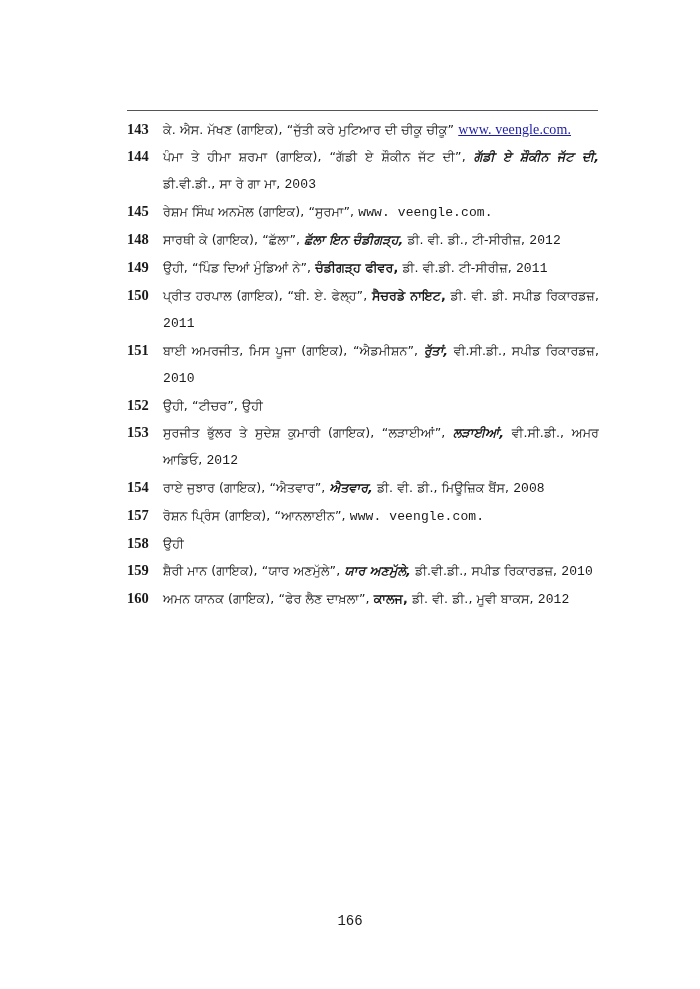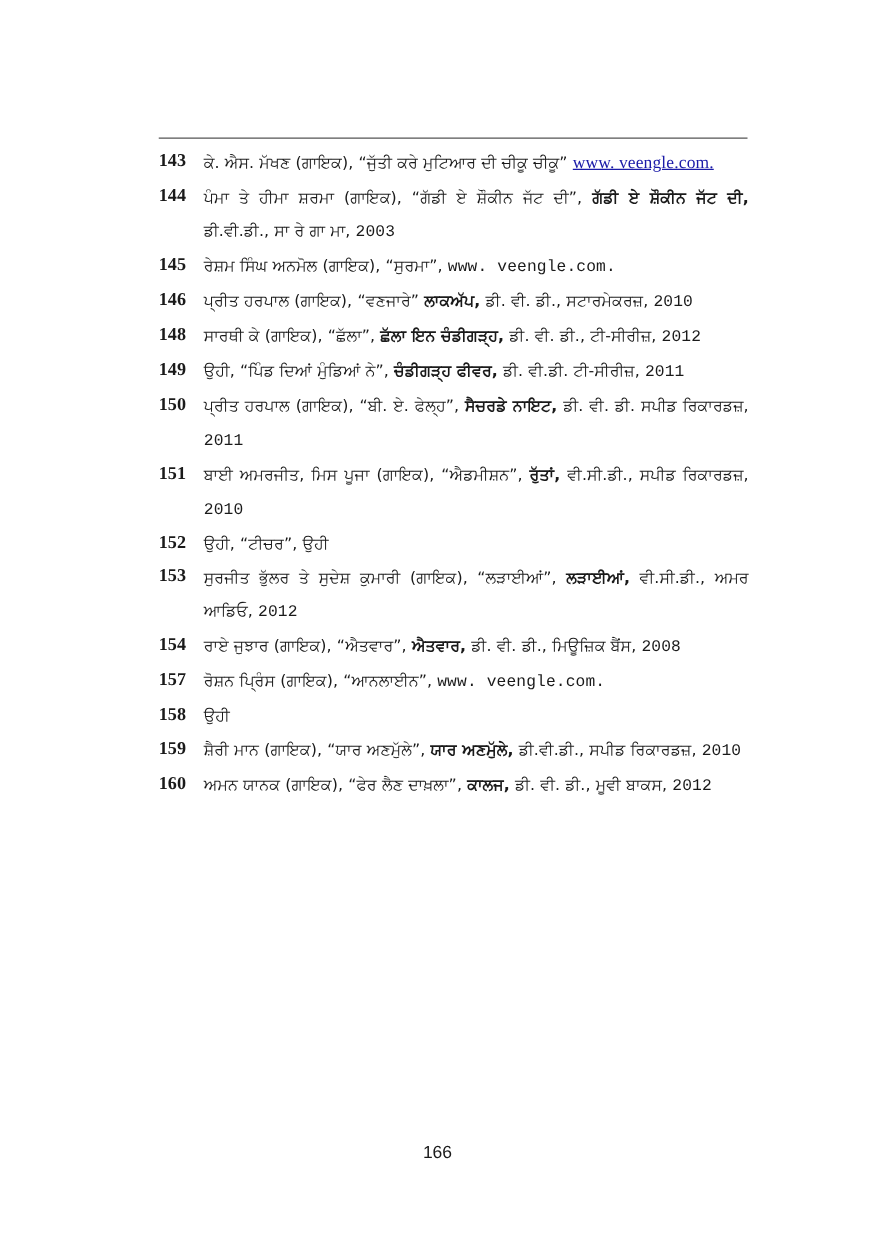--- a/index.html
+++ b/index.html
@@ -54,38 +54,39 @@
       font-family: "DejaVu Sans", "Liberation Sans", sans-serif;
       font-size: 12.6px;
       letter-spacing: 0.1px;
     }
     .entry .body .latin {
       font-family: Liberation Mono, monospace;
       font-size: 13px;
     }
     .entry .body .album {
       font-weight: bold;
+      font-style: italic;
     }
     .entry .body .album.upright {
       font-style: normal;
     }
     .entry .body a {
       color: #1b1ba8;
       text-decoration: underline;
       font-family: "Liberation Serif", "DejaVu Serif", serif;
       font-size: 14px;
     }
     .page-number {
       position: absolute;
       top: 913px;
       left: 0;
       width: 700px;
       text-align: center;
       font-size: 14px;
-      font-family: Liberation Sans, sans-serif;
+      font-family: Liberation Mono, monospace;
     }
   </style>
 </head>
 <body>
 
 <div class="page">
   <div class="top-rule"></div>
 
   <div class="entries">
 
@@ -97,24 +98,20 @@
     <div class="entry">
       <span class="num">144</span>
       <span class="body"><span>ਪੰਮਾ ਤੇ ਹੀਮਾ ਸ਼ਰਮਾ (ਗਾਇਕ), </span><span>“ਗੱਡੀ ਏ ਸ਼ੌਕੀਨ ਜੱਟ ਦੀ”, </span><span class="album">ਗੱਡੀ ਏ ਸ਼ੌਕੀਨ ਜੱਟ ਦੀ,</span><span> ਡੀ.ਵੀ.ਡੀ., ਸਾ ਰੇ ਗਾ ਮਾ, </span><span class="latin">2003</span></span>
     </div>
 
     <div class="entry">
       <span class="num">145</span>
       <span class="body"><span>ਰੇਸ਼ਮ ਸਿੰਘ ਅਨਮੋਲ (ਗਾਇਕ), </span><span>“ਸੁਰਮਾ”, </span><span class="latin">www. veengle.com.</span></span>
     </div>
 
-    <div class="entry">
-      <span class="num">146</span>
-      <span class="body"><span>ਪ੍ਰੀਤ ਹਰਪਾਲ (ਗਾਇਕ), </span><span>“ਵਣਜਾਰੇ” </span><span class="album">ਲਾਕਅੱਪ,</span><span> ਡੀ. ਵੀ. ਡੀ., ਸਟਾਰਮੇਕਰਜ਼, </span><span class="latin">2010</span></span>
-    </div>
 
 
     <div class="entry">
       <span class="num">148</span>
       <span class="body"><span>ਸਾਰਥੀ ਕੇ (ਗਾਇਕ), </span><span>“ਛੱਲਾ”,  </span><span class="album">ਛੱਲਾ ਇਨ ਚੰਡੀਗੜ੍ਹ,</span><span> ਡੀ. ਵੀ. ਡੀ., ਟੀ-ਸੀਰੀਜ਼, </span><span class="latin">2012</span></span>
     </div>
 
     <div class="entry">
       <span class="num">149</span>
       <span class="body"><span>ਉਹੀ, </span><span>“ਪਿੰਡ ਦਿਆਂ ਮੁੰਡਿਆਂ ਨੇ”, </span><span class="album upright">ਚੰਡੀਗੜ੍ਹ ਫੀਵਰ,</span><span> ਡੀ. ਵੀ.ਡੀ. ਟੀ-ਸੀਰੀਜ਼, </span><span class="latin">2011</span></span>

